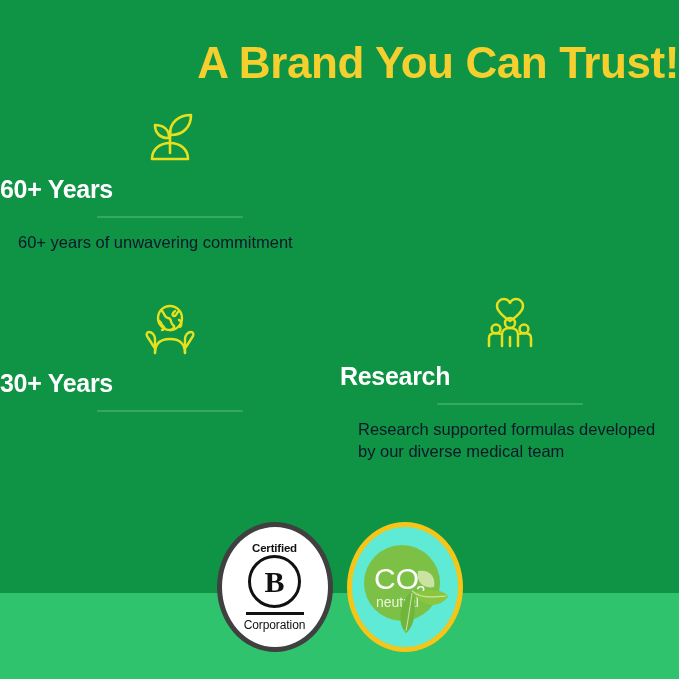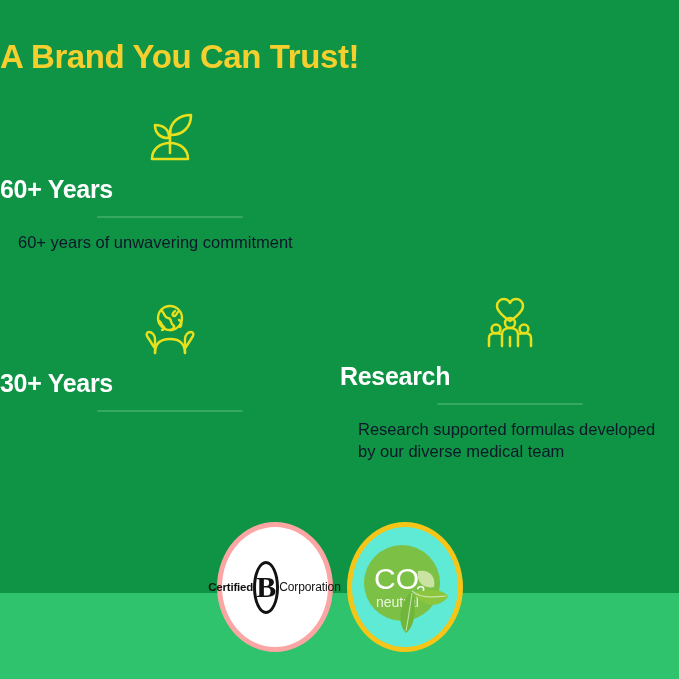--- a/index.html
+++ b/index.html
@@ -13,23 +13,23 @@
     position:relative;
     width:679px;height:679px;
     background:#0e9444;
   }
   .bottom-band{
     position:absolute;left:0;top:593px;width:679px;height:86px;
     background:#2ec36c;
   }
   .title{
     position:absolute;left:0;top:38px;width:679px;
-    text-align:left;
+    text-align:right;
     color:#f5cf2e;
-    font-size:33px;
+    font-size:44px;
     font-weight:bold;
     letter-spacing:-0.4px;
   }
   .grid{
     position:absolute;left:0;top:104px;width:679px;height:410px;
   }
   .cell{
     position:absolute;
     width:339px;
     text-align:left;
@@ -72,23 +72,23 @@
     display:flex;justify-content:center;align-items:flex-start;
     gap:14px;
   }
 
   
   .bcorp{
     position:relative;
     width:116px;height:130px;
     border-radius:50%;
     background:#ffffff;
-    border:5px solid #fca5a5;
+    border:5px solid #404040;
     box-sizing:border-box;
-    display:flex;flex-direction:row;align-items:center;justify-content:center;
+    display:flex;flex-direction:column;align-items:center;justify-content:center;
   }
   .bcorp-top{
     font-size:11.5px;font-weight:bold;color:#111;letter-spacing:-0.2px;
     margin-bottom:1px;
   }
   .bcorp-b{
     width:47px;height:47px;border-radius:50%;
     border:3px solid #111;
     display:flex;align-items:center;justify-content:center;
     font-size:30px;font-weight:bold;color:#111;line-height:1;

